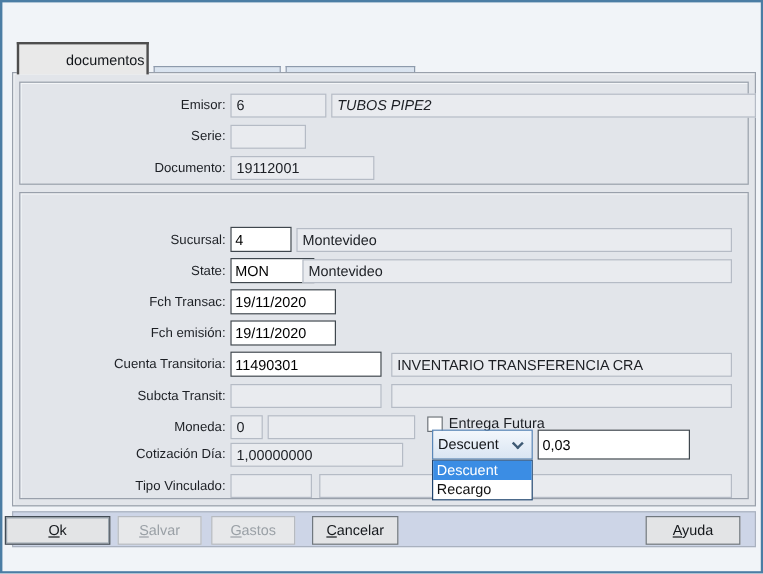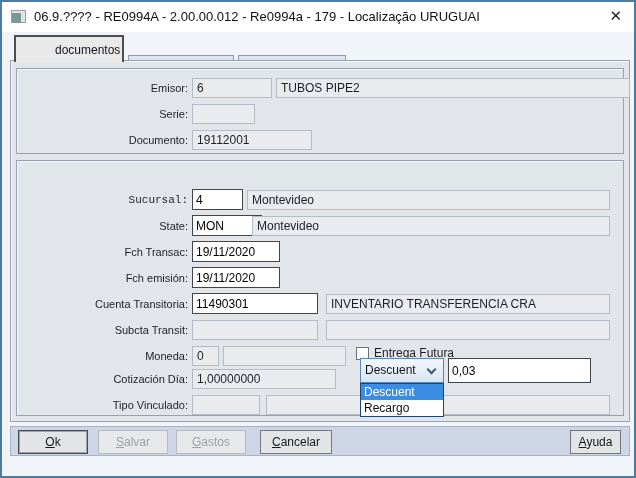--- a/index.html
+++ b/index.html
@@ -68,51 +68,46 @@
   .btn .btn-label { display:block; line-height:22px; }
   .btn .btn-label::first-letter { text-decoration:underline; }
   .btn.default { border-color:#434c55; box-shadow:0 0 0 1px #9aa4ad inset; }
   .btn.disabled { color:#9aa0a6; border-color:#b6bac0; background:#e7e8ea; }
 </style>
 </head>
 <body>
 
 <div class="window">
 
-  <div class="titlebar">
-    <span class="app-icon"></span>
-    <span class="title-text">06.9.???? - RE0994A - 2.00.00.012 - Re0994a - 179 - Localização URUGUAI</span>
-    <span class="close-x">✕</span>
-  </div>
 
   <div class="tab active" style="left:12px; width:110px;">
     <span>documentos</span>
   </div>
   <div class="tab" style="left:126px; width:106px;">
     <span>Observac.</span>
   </div>
   <div class="tab" style="left:236px; width:108px;">
     <span>Gastos</span>
   </div>
 
   <div class="frame"></div>
   <div class="group g1"></div>
   <div class="group g2"></div>
 
   <div class="lbl" style="top:76px;">Emisor:</div>
   <div class="fld" style="left:190px; top:76px; width:80px;">6</div>
-  <div class="fld" style="left:274px; top:76px; width:354px;">TUBOS PIPE2</div>
+  <div class="fld" style="left:274px; top:76px; width:354px;font-style:italic;">TUBOS PIPE2</div>
 
   <div class="lbl" style="top:102px;">Serie:</div>
   <div class="fld" style="left:190px; top:102px; width:63px;"></div>
 
   <div class="lbl" style="top:128px;">Documento:</div>
   <div class="fld" style="left:190px; top:128px; width:120px;">19112001</div>
 
-  <div class="lbl" style="top:188px;font-family:Liberation Mono, monospace;">Sucursal:</div>
+  <div class="lbl" style="top:188px;">Sucursal:</div>
   <input class="inp" style="left: 190px; top: 187px; width: 51px;" value="4">
   <div class="fld" style="left:245px; top:188px; width:363px;">Montevideo</div>
 
   <div class="lbl" style="top:214px;">State:</div>
   <input class="inp" style="left: 190px; top: 213px; width: 70px;" value="MON">
   <div class="fld" style="left:250px; top:214px; width:358px;">Montevideo</div>
 
   <div class="lbl" style="top:240px;">Fch Transac:</div>
   <input class="inp" style="left: 190px; top: 239px; width: 88px;" value="19/11/2020">
 
@@ -134,41 +129,41 @@
   <div class="checkbox"></div>
   <div class="cb-label">Entrega Futura</div>
 
   <div class="lbl" style="top:367px;">Cotización Día:</div>
   <div class="fld" style="left:190px; top:367px; width:144px;">1,00000000</div>
 
   <div class="combo">
     <span>Descuent</span>
     <span class="chev"></span>
   </div>
-  <input class="inp" style="left: 446px; top: 356px; width: 143px; height: 25px;" value="0,03">
+  <input class="inp" style="left: 446px; top: 356px; width: 127px; height: 25px;" value="0,03">
 
   <div class="lbl" style="top:393px;">Tipo Vinculado:</div>
   <div class="fld" style="left:190px; top:393px; width:68px;"></div>
   <div class="fld" style="left:264px; top:393px; width:344px;"></div>
 
   <div class="ddlist">
     <div class="ddopt sel">Descuent</div>
     <div class="ddopt">Recargo</div>
   </div>
 
   <div class="btnbar"></div>
-  <div class="btn default" style="left:16px; width:70px;">
+  <div class="btn default" style="left:2px; width:88px;">
     <span class="btn-label">Ok</span>
   </div>
   <div class="btn disabled" style="left:96px; width:70px;">
     <span class="btn-label">Salvar</span>
   </div>
   <div class="btn disabled" style="left:174px; width:70px;">
     <span class="btn-label">Gastos</span>
   </div>
   <div class="btn" style="left:258px; width:72px;">
     <span class="btn-label">Cancelar</span>
   </div>
-  <div class="btn" style="left:568px; width:51px;">
+  <div class="btn" style="left:536px; width:79px;">
     <span class="btn-label">Ayuda</span>
   </div>
 
 </div>
 
 </body></html>

